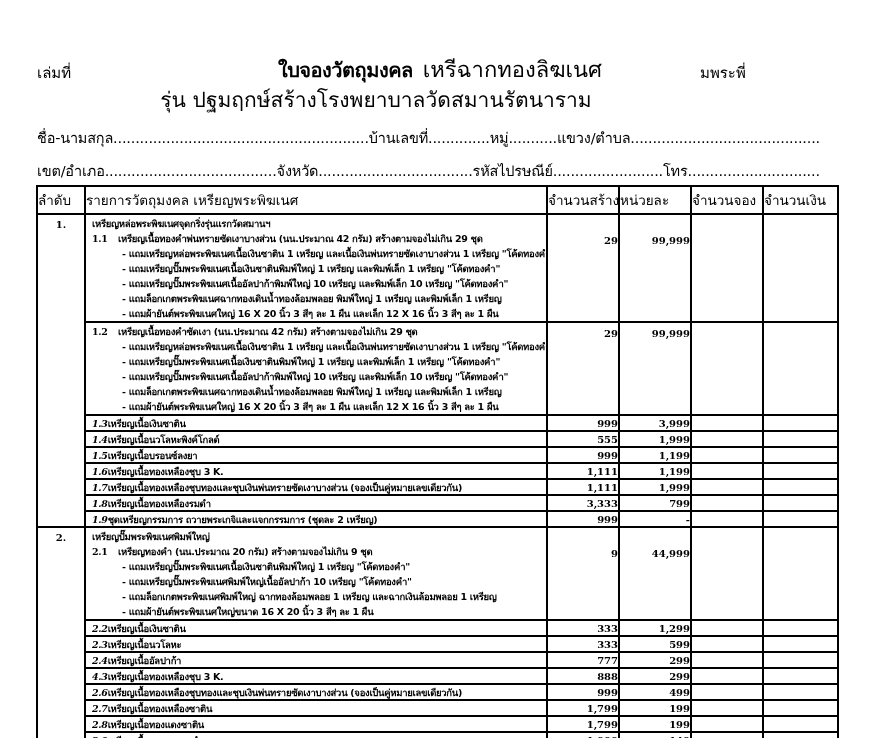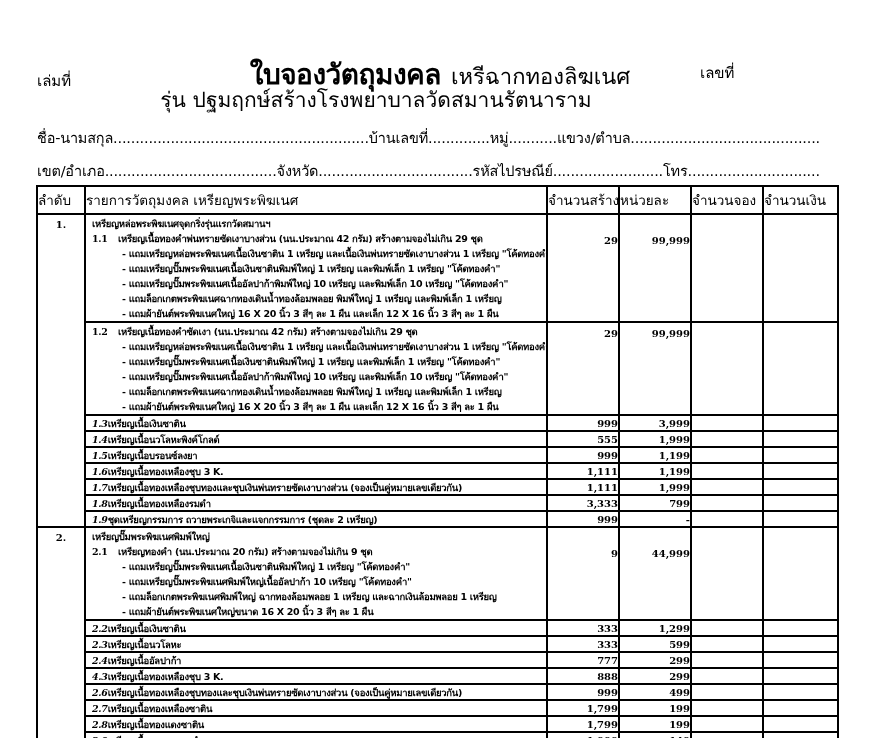--- a/index.html
+++ b/index.html
@@ -1,21 +1,21 @@
 <!DOCTYPE html>
 <html><head>
 <meta charset="utf-8">
 <style>
   html, body { margin: 0; padding: 0; background: #ffffff; }
   body { width: 880px; height: 738px; overflow: hidden; position: relative;
          font-family: "DejaVu Sans", sans-serif; color: #000; }
-  .hdr-left { position: absolute; left: 37px; top: 69px; font-size: 15px; }
+  .hdr-left { position: absolute; left: 37px; top: 61px; font-size: 15px; }
   .hdr-right { position: absolute; left: 700px; top: 61px; font-size: 15px; }
   .title1 { position: absolute; left: 0; width: 880px; top: 52px; text-align: center; font-size: 22px; white-space: nowrap; }
-  .title1 .bold { font-weight: bold; font-size: 28px; letter-spacing: -0.5px; }
+  .title1 .bold { font-weight: bold; font-size: 20px; letter-spacing: -0.5px; }
   .title1 .normal { font-weight: normal; margin-left: 10px; }
   .title2 { position: absolute; left: 0; width: 752px; top: 83px; text-align: center; font-size: 21px; white-space: nowrap; }
   .form-line { position: absolute; left: 37px; width: 800px; font-size: 14.5px; white-space: nowrap; overflow: hidden; letter-spacing: -0.2px; }
   .fl1 { top: 126px; }
   .fl2 { top: 159px; }
   table.order { position: absolute; left: 36px; top: 185px; width: 801px; border-collapse: collapse; table-layout: fixed; }
   table.order td, table.order th { border: 2px solid #000; padding: 0; vertical-align: top; }
   table.order th { font-weight: normal; font-size: 13.5px; height: 26px; vertical-align: middle; text-align: left; white-space: nowrap; }
   col.c-no { width: 48px; }
   col.c-desc { width: 462px; }
@@ -33,21 +33,21 @@
   .num-cell { font-family: "DejaVu Serif", serif; font-weight: bold; font-size: 10px; text-align: right; }
   .big .num-cell { padding-top: 20px; }
   .big2 .num-cell { padding-top: 5px; }
   .simple .num-cell { vertical-align: middle !important; line-height: 13px; }
   .simple .desc .num { font-family: "DejaVu Serif", serif; font-style: italic; }
 </style>
 </head>
 <body>
 
 <div class="hdr-left">เล่มที่</div>
-<div class="hdr-right">เลขที่</div>
+<div class="hdr-right">มพระพี่</div>
 <div class="title1">
   <span class="bold">ใบจองวัตถุมงคล</span><span class="normal">เหรีฉากทองลิฆเนศ</span>
 </div>
 <div class="title2">รุ่น ปฐมฤกษ์สร้างโรงพยาบาลวัดสมานรัตนาราม</div>
 
 <div class="form-line fl1">ชื่อ-นามสกุล..........................................................บ้านเลขที่..............หมู่...........แขวง/ตำบล...........................................</div>
 <div class="form-line fl2">เขต/อำเภอ.......................................จังหวัด...................................รหัสไปรษณีย์.........................โทร..............................</div>
 
 <table class="order">
   <colgroup>

